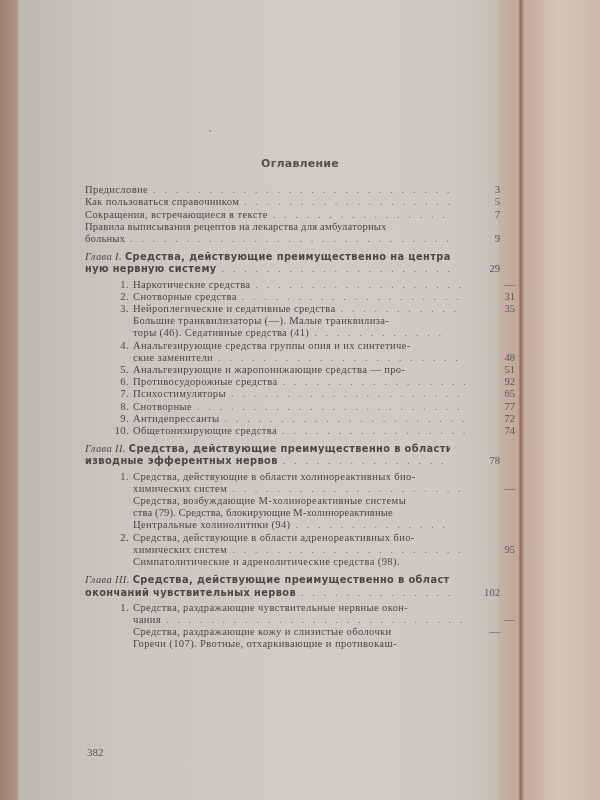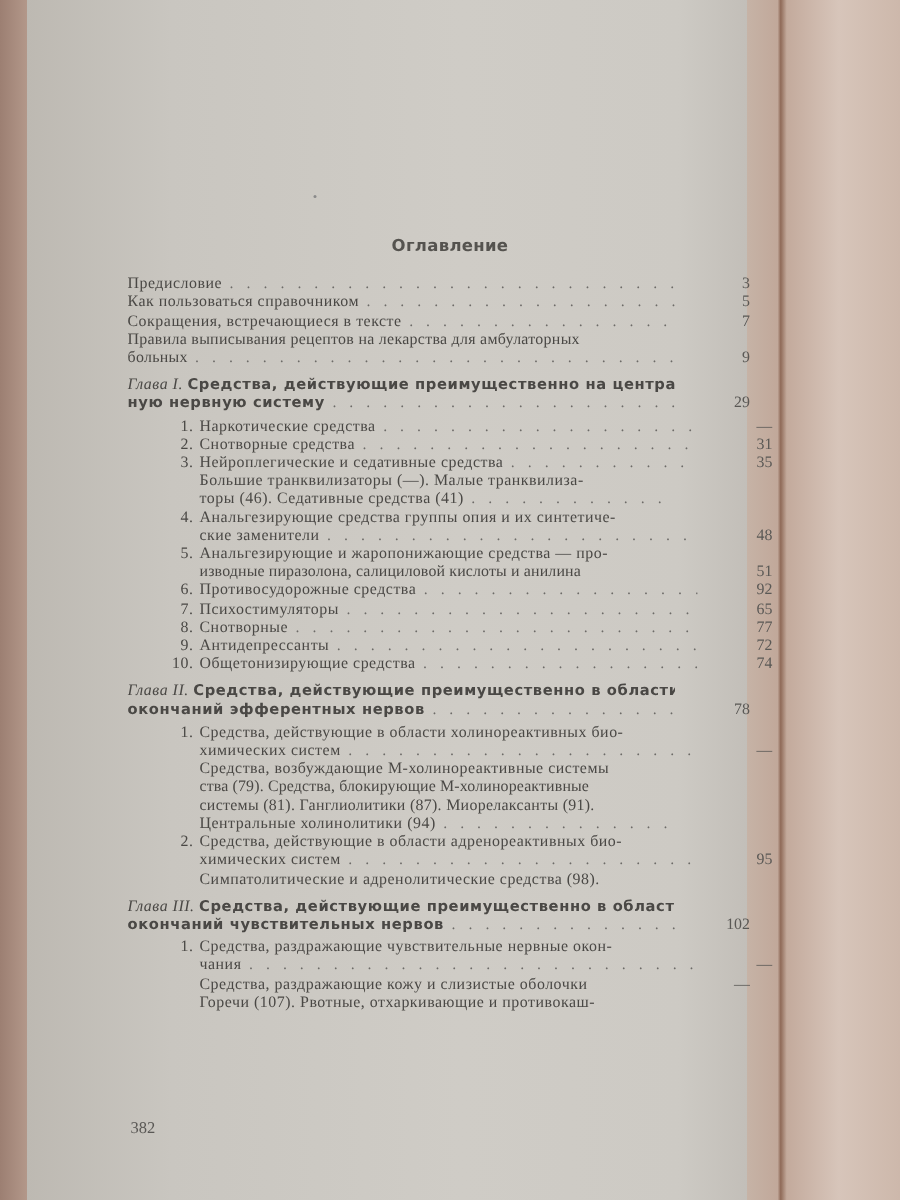--- a/index.html
+++ b/index.html
@@ -97,21 +97,21 @@
   </div>
   <div class="row">
     <div class="txt" style="padding-left:48px;max-width:317px"><div style="white-space:nowrap">Большие транквилизаторы (—). Малые транквилиза-</div><span>торы (46). Седативные средства (41)</span> <span class="dots">. . . . . . . . . . . . . . . . . . . . . . . . . . . . . . . . . . . .</span></div>
     <div class="pg"></div>
   </div>
   <div class="row indent1">
     <div class="txt" style="padding-left:26px;max-width:339px"><div style="white-space:nowrap"><span class="num">4.</span><span>Анальгезирующие средства группы опия и их синтетиче-</span></div><span>ские заменители</span> <span class="dots">. . . . . . . . . . . . . . . . . . . . . . . . . . . . . . . . . . . .</span></div>
     <div class="pg">48</div>
   </div>
   <div class="row indent1">
-    <div class="txt" style="padding-left:26px;max-width:339px"><div style="white-space:nowrap"><span class="num">5.</span><span>Анальгезирующие и жаропонижающие средства — про-</span></div><span style="white-space:nowrap;letter-spacing:0.1px">изводные пиразолона, салициловой кислоты и анилина</span></div>
+    <div class="txt" style="padding-left:26px;max-width:339px"><div style="white-space:nowrap"><span class="num">5.</span><span>Анальгезирующие и жаропонижающие средства — про-</span></div></div>
     <div class="pg">51</div>
   </div>
   <div class="row indent1">
     <div class="txt" style="padding-left:26px;max-width:339px"><span class="num">6.</span><span>Противосудорожные средства</span> <span class="dots">. . . . . . . . . . . . . . . . . . . . . . . . . . . . . . . . . . . .</span></div>
     <div class="pg">92</div>
   </div>
   <div class="row indent1">
     <div class="txt" style="padding-left:26px;max-width:339px"><span class="num">7.</span><span>Психостимуляторы</span> <span class="dots">. . . . . . . . . . . . . . . . . . . . . . . . . . . . . . . . . . . .</span></div>
     <div class="pg">65</div>
   </div>
@@ -124,33 +124,32 @@
     <div class="pg">72</div>
   </div>
   <div class="row indent1">
     <div class="txt" style="padding-left:26px;max-width:339px"><span class="num">10.</span><span>Общетонизирующие средства</span> <span class="dots">. . . . . . . . . . . . . . . . . . . . . . . . . . . . . . . . . . . .</span></div>
     <div class="pg">74</div>
   </div>
 
   <div class="gap"></div>
 
   <div class="row">
-    <div class="txt"><div style="white-space:nowrap"><span class="chap-label">Глава II.</span> <span class="chap-text">Средства, действующие преимущественно в области</span></div><span class="chap-text">окончаний эфферентных нервов</span> <span class="dots">. . . . . . . . . . . . . . . . . . . . . . . . . . . . . . . . . . . .</span></div>
+    <div class="txt"><div style="white-space:nowrap"><span class="chap-label">Глава II.</span> <span class="chap-text">Средства, действующие преимущественно в области</span></div><span class="chap-text">изводные эфферентных нервов</span> <span class="dots">. . . . . . . . . . . . . . . . . . . . . . . . . . . . . . . . . . . .</span></div>
     <div class="pg">78</div>
   </div>
   <div class="gap" style="height:3px"></div>
   <div class="row indent1">
     <div class="txt" style="padding-left:26px;max-width:339px"><div style="white-space:nowrap"><span class="num">1.</span><span>Средства, действующие в области холинореактивных био-</span></div><span>химических систем</span> <span class="dots">. . . . . . . . . . . . . . . . . . . . . . . . . . . . . . . . . . . .</span></div>
     <div class="pg">—</div>
   </div>
   <div class="row">
     <div class="txt" style="padding-left:48px;max-width:317px">
       <div style="white-space:nowrap">Средства, возбуждающие М-холинореактивные системы</div>
       <div style="white-space:nowrap;letter-spacing:0.1px">ства (79). Средства, блокирующие М-холинореактивные</div>
-      <div style="white-space:nowrap;letter-spacing:0.2px">системы (81). Ганглиолитики (87). Миорелаксанты (91).</div>
       <span>Центральные холинолитики (94)</span> <span class="dots">. . . . . . . . . . . . . . . . . . . . . . . . . . . . . . . . . . . .</span>
     </div>
     <div class="pg"></div>
   </div>
   <div class="row indent1">
     <div class="txt" style="padding-left:26px;max-width:339px"><div style="white-space:nowrap"><span class="num">2.</span><span>Средства, действующие в области адренореактивных био-</span></div><span>химических систем</span> <span class="dots">. . . . . . . . . . . . . . . . . . . . . . . . . . . . . . . . . . . .</span></div>
     <div class="pg">95</div>
   </div>
   <div class="row">
     <div class="txt" style="padding-left:48px;max-width:317px"><span style="white-space:nowrap">Симпатолитические и адренолитические средства (98).</span></div>

